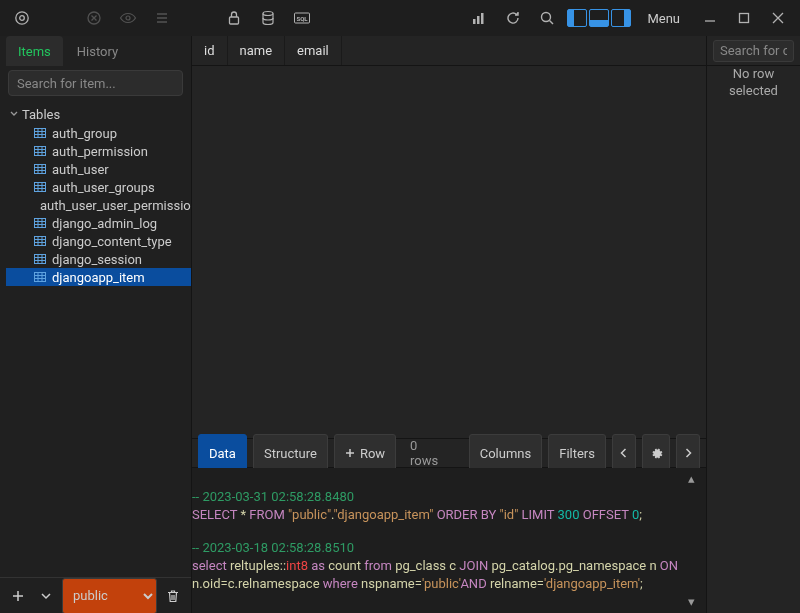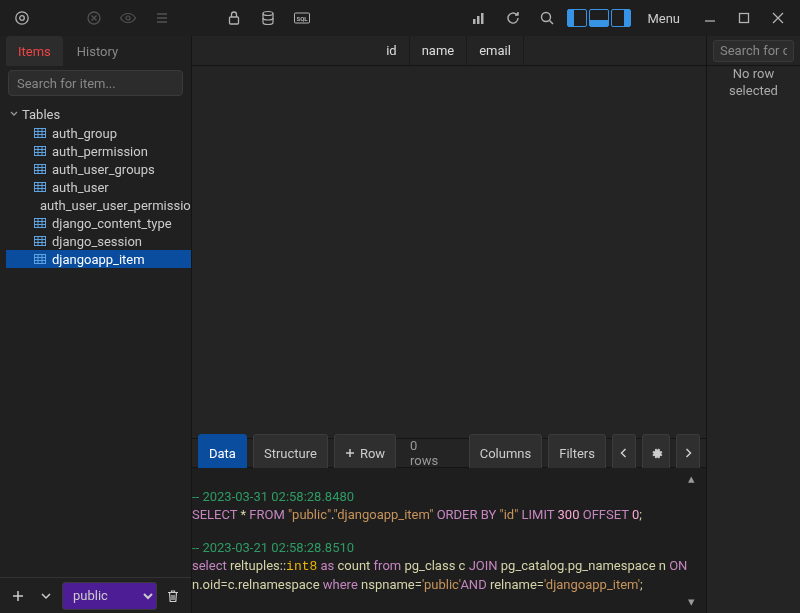--- a/index.html
+++ b/index.html
@@ -20,51 +20,51 @@
   .panel-icons .p.bottom::before { content: ""; position: absolute; left: 0; right: 0; bottom: 0; height: 6px; background: #3793e6; }
   .panel-icons .p.right::before { content: ""; position: absolute; right: 0; top: 0; bottom: 0; width: 6px; background: #3793e6; }
 
   
   .main { flex: 1; display: flex; min-height: 0; }
 
   
   .sidebar { width: 192px; background: #202020; display: flex; flex-direction: column; border-right: 1px solid #141414; }
   .sb-tabs { display: flex; height: 30px; align-items: stretch; padding-left: 6px; gap: 2px; }
   .sb-tab { padding: 0 12px; display: flex; align-items: center; color: #888; cursor: pointer; border-radius: 4px 4px 0 0; }
-  .sb-tab.active { background: #2c2c2c; color: #ef4444; }
+  .sb-tab.active { background: #2c2c2c; color: #22c55e; }
   .sb-search { margin: 4px 8px; }
   .sb-search input { width: 100%; height: 26px; background: #2c2c2c; border: 1px solid #3a3a3a; border-radius: 4px; color: #fdba74; padding: 0 8px; outline: none; }
   .sb-search input::placeholder { color: #888; }
   .tree { flex: 1; overflow: auto; padding: 4px 0 4px 6px; }
   .tree-group { display: flex; align-items: center; height: 20px; cursor: pointer; color: #ccc; padding-left: 4px; gap: 4px; }
   .tree-group .caret { width: 8px; height: 8px; }
   .tree-children { padding-left: 0; }
   .tbl { display: flex; align-items: center; height: 18px; padding-left: 28px; gap: 6px; cursor: pointer; color: #ccc; }
   .tbl.selected { background: #0a4d9e; color: #fff; }
   .tbl-icon { width: 12px; height: 12px; display:inline-block; }
   .sb-footer { height: 36px; border-top: 1px solid #333; display: flex; align-items: center; padding: 0 6px; gap: 4px; }
   .icon-btn { width: 24px; height: 24px; display: flex; align-items: center; justify-content: center; cursor: pointer; color: #ccc; }
-  .schema-select { flex: 1; height: 28px; background: #4c1d95; border: 1px solid #3a3a3a; border-radius: 3px; color: #ccc; padding: 0 6px; }
+  .schema-select { flex: 1; height: 36px; background: #c2410c; border: 1px solid #3a3a3a; border-radius: 3px; color: #ccc; padding: 0 6px; }
 
   
   .content { flex: 1; display: flex; flex-direction: column; min-width: 0; background: #242424; }
-  .grid-header { height: 30px; display: flex; align-items: stretch; background: #242424; border-bottom: 1px solid #141414; justify-content: center; }
+  .grid-header { height: 30px; display: flex; align-items: stretch; background: #242424; border-bottom: 1px solid #141414; }
   .gh-cell { padding: 0 12px; display: flex; align-items: center; border-right: 1px solid #1a1a1a; color: #ddd; cursor: pointer; }
   .grid-body { flex: 1; background: #242424; }
   .status-bar { height: 30px; display: flex; align-items: center; background: #242424; border-top: 1px solid #141414; border-bottom: 1px solid #141414; gap: 6px; padding: 0 6px; }
   .sb-btn { height: 38px; padding: 0 10px; background: #2f2f2f; border: 1px solid #3c3c3c; border-radius: 3px; display: flex; align-items: center; cursor: pointer; color: #ccc; gap:5px; }
   .sb-btn.active { background: #0a4d9e; border-color: #0a4d9e; color: #fff; }
   .sb-spacer { flex: 1; }
   .rowcount { color: #999; padding: 0 8px; }
   .console { height: 145px; background: #1e1e1e; font-family: Consolas, Menlo, monospace; font-size: 12px; line-height: 1.35; padding: 4px 4px 4px 0; overflow: auto; position: relative; white-space: pre; color: #d4d4aa; }
   .console .ts { color: #2e9b64; }
   .console .kw { color: #c586c0; }
   .console .str { color: #c7935b; }
-  .console .num { color: #f9a8d4; }
-  .console .op { color: #eab308; font-family: Liberation Mono, monospace; }
+  .console .num { color: #14b8a6; }
+  .console .op { color: #ef4444; }
   .scroll-arrow { position: absolute; right: 4px; width: 14px; color: #999; }
 
   
   .inspector { width: 94px; background: #242424; border-left: 1px solid #141414; display: flex; flex-direction: column; }
   .insp-search { height: 30px; display: flex; align-items: center; padding: 0 6px; border-bottom: 1px solid #141414;}
   .insp-search input { width: 100%; height: 22px; background: #2c2c2c; border: 1px solid #3a3a3a; border-radius: 3px; color: #ccc; padding: 0 6px; outline: none; }
   .insp-search input::placeholder { color: #888; }
   .insp-msg { flex: 1; display: flex; align-items: flex-start; justify-content: center; text-align: center; color: #aaa; padding: 0 8px; line-height: 1.3; font-size: 12px; }
 </style>
 </head>
@@ -192,35 +192,42 @@
                 <rect x="0.5" y="1.5" width="11" height="9"></rect>
                 <path d="M0.5 4.5h11M0.5 7.5h11M4 1.5v9M8 1.5v9"></path>
               </svg>
               <span>auth_permission</span>
             </div>
             <div class="tbl">
               <svg class="tbl-icon" viewBox="0 0 12 12" fill="none" stroke="#5fa3e0" stroke-width="1">
                 <rect x="0.5" y="1.5" width="11" height="9"></rect>
                 <path d="M0.5 4.5h11M0.5 7.5h11M4 1.5v9M8 1.5v9"></path>
               </svg>
+              <span>auth_user</span>
+            </div>
+            <div class="tbl">
+              <svg class="tbl-icon" viewBox="0 0 12 12" fill="none" stroke="#5fa3e0" stroke-width="1">
+                <rect x="0.5" y="1.5" width="11" height="9"></rect>
+                <path d="M0.5 4.5h11M0.5 7.5h11M4 1.5v9M8 1.5v9"></path>
+              </svg>
               <span>auth_user_groups</span>
             </div>
             <div class="tbl">
               <svg class="tbl-icon" viewBox="0 0 12 12" fill="none" stroke="#5fa3e0" stroke-width="1">
                 <rect x="0.5" y="1.5" width="11" height="9"></rect>
                 <path d="M0.5 4.5h11M0.5 7.5h11M4 1.5v9M8 1.5v9"></path>
               </svg>
-              <span>auth_user</span>
-            </div>
-            <div class="tbl">
-              <svg class="tbl-icon" viewBox="0 0 12 12" fill="none" stroke="#5fa3e0" stroke-width="1">
-                <rect x="0.5" y="1.5" width="11" height="9"></rect>
-                <path d="M0.5 4.5h11M0.5 7.5h11M4 1.5v9M8 1.5v9"></path>
-              </svg>
               <span>auth_user_user_permissions</span>
+            </div>
+            <div class="tbl">
+              <svg class="tbl-icon" viewBox="0 0 12 12" fill="none" stroke="#5fa3e0" stroke-width="1">
+                <rect x="0.5" y="1.5" width="11" height="9"></rect>
+                <path d="M0.5 4.5h11M0.5 7.5h11M4 1.5v9M8 1.5v9"></path>
+              </svg>
+              <span>django_admin_log</span>
             </div>
             <div class="tbl">
               <svg class="tbl-icon" viewBox="0 0 12 12" fill="none" stroke="#5fa3e0" stroke-width="1">
                 <rect x="0.5" y="1.5" width="11" height="9"></rect>
                 <path d="M0.5 4.5h11M0.5 7.5h11M4 1.5v9M8 1.5v9"></path>
               </svg>
               <span>django_content_type</span>
             </div>
             <div class="tbl">
               <svg class="tbl-icon" viewBox="0 0 12 12" fill="none" stroke="#5fa3e0" stroke-width="1">
@@ -295,21 +302,21 @@
             <svg width="10" height="10" viewBox="0 0 10 10" fill="none" stroke="#ccc" stroke-width="1.5">
               <path d="M3.5 1l4 4-4 4"></path>
             </svg>
           </div>
       </div>
 
       <div class="console">
 <span class="scroll-arrow" style="top:2px">▴</span><span class="ts">-- 2023-03-31 02:58:28.8480</span>
 <span class="kw">SELECT</span><span> * </span><span class="kw">FROM</span><span class="str"> "public"</span><span>.</span><span class="str">"djangoapp_item"</span><span class="kw"> ORDER BY </span><span class="str">"id"</span><span class="kw"> LIMIT </span><span class="num">300</span><span class="kw"> OFFSET </span><span class="num">0</span><span>;</span>
 
-<span class="ts">-- 2023-03-21 02:58:28.8510</span>
+<span class="ts">-- 2023-03-18 02:58:28.8510</span>
 <span class="kw">select</span><span> reltuples::</span><span class="op">int8</span><span class="kw"> as</span><span> count </span><span class="kw">from</span><span> pg_class c </span><span class="kw">JOIN</span><span> pg_catalog.pg_namespace n </span><span class="kw">ON</span>
 <span>n.oid=c.relnamespace </span><span class="kw">where</span><span> nspname=</span><span class="str">'public'</span><span class="kw">AND</span><span> relname=</span><span class="str">'djangoapp_item'</span><span>;</span>
 <span class="scroll-arrow" style="bottom:2px">▾</span></div>
     </div>
 
     <div class="inspector">
       <div class="insp-search">
         <input type="text" placeholder="Search for col" style="">
       </div>
       <div class="insp-msg">

